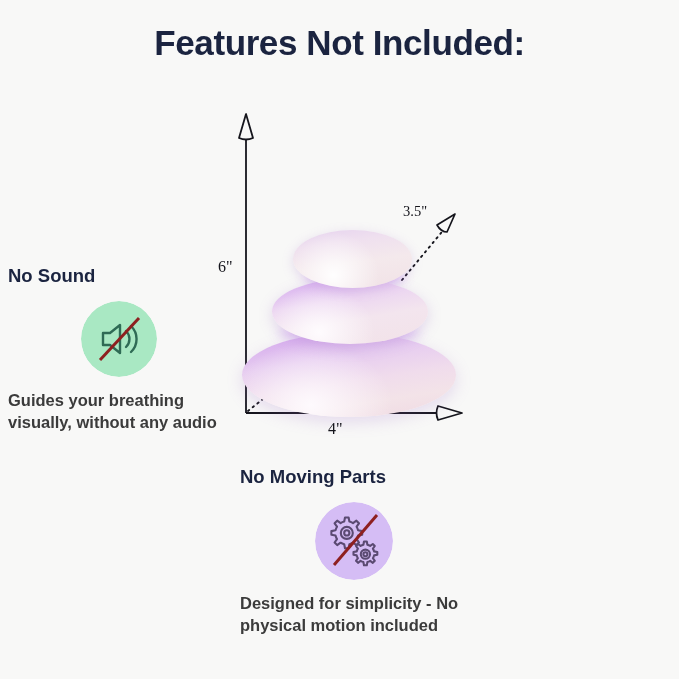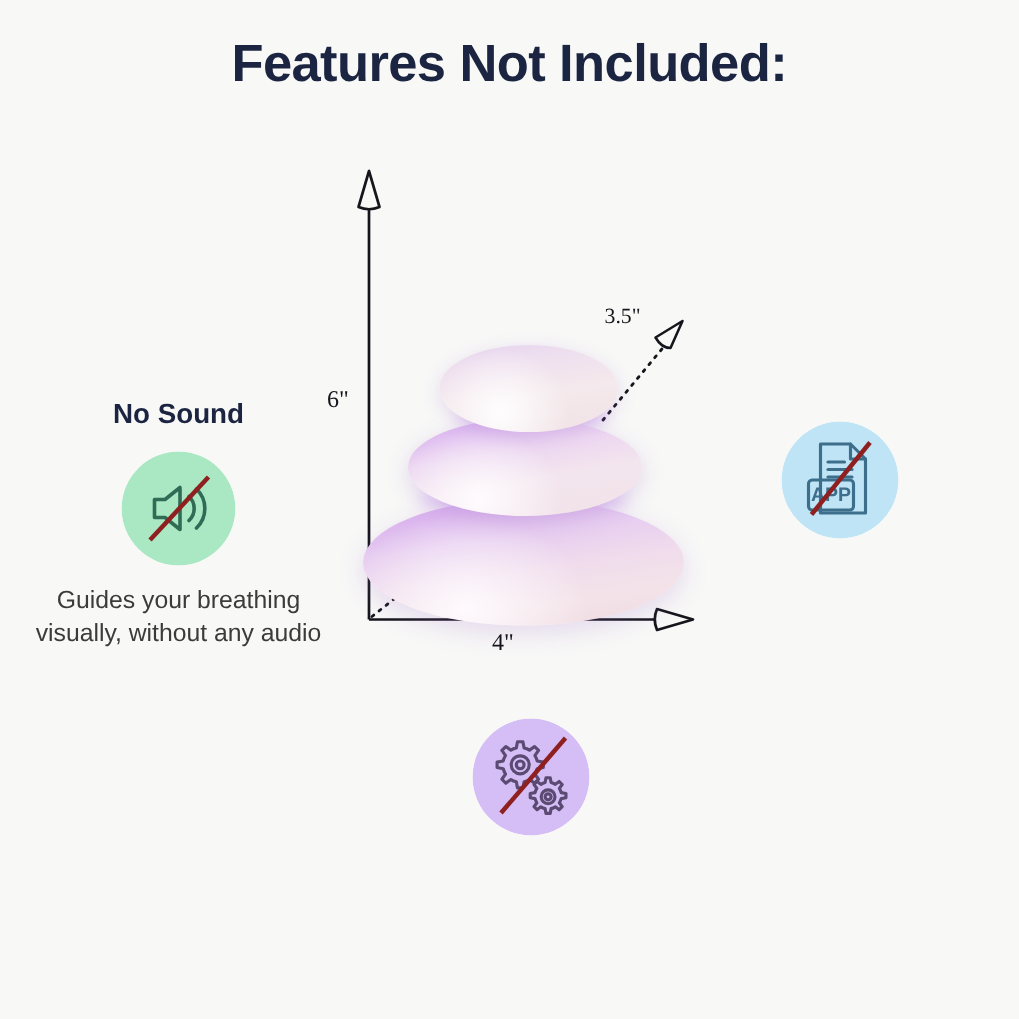--- a/index.html
+++ b/index.html
@@ -31,39 +31,38 @@
     font-size: 35px;
     font-weight: bold;
     color: #1b2440;
     letter-spacing: -0.4px;
     line-height: 1.2;
   }
 
   
   .feature {
     position: absolute;
-    text-align: center;
   }
   .feature-heading {
     font-size: 18.5px;
     font-weight: bold;
     color: #1b2440;
     line-height: 1.25;
     white-space: nowrap;
   }
   .feature-icon-wrap {
     position: relative;
     margin: 14px auto 0 auto;
   }
   .feature-caption {
     margin-top: 13px;
     font-size: 16.5px;
     color: #3b3b3b;
     line-height: 1.33;
-    font-weight: normal;
+    font-weight: bold;
   }
 
   .badge {
     position: relative;
     border-radius: 50%;
     display: block;
   }
 
   #feature-sound {
     left: 8px;
@@ -207,49 +206,36 @@
           <path d="M45 30 a11 11 0 0 1 0 16"></path>
           <path d="M50 25 a18 18 0 0 1 0 26"></path>
         </g>
         <line x1="19" y1="59" x2="58" y2="17" stroke="#8e2020" stroke-width="3"></line>
       </svg>
     </div>
     <div class="feature-caption">Guides your breathing visually, without any audio</div>
   </div>
 
   <div class="feature" id="feature-app">
-    <div class="feature-icon-wrap">
-      <svg class="badge" width="78" height="78" viewBox="0 0 78 78">
-        <circle cx="39" cy="39" r="39" fill="#bfe4f6"></circle>
-        <g fill="none" stroke="#3d6e8c" stroke-width="2.1" stroke-linejoin="round" stroke-linecap="round">
-          <path d="M26 15 h20 l10 10 v36 h-30 z"></path>
-          <path d="M46 15 v10 h10"></path>
-          <line x1="31" y1="27" x2="42" y2="27"></line>
-          <line x1="31" y1="32" x2="47" y2="32"></line>
-          <line x1="31" y1="37" x2="47" y2="37"></line>
-          <rect x="18" y="39" width="30" height="20" rx="2.5"></rect>
-        </g>
-        <text x="33" y="53" font-family="Liberation Sans, sans-serif" font-size="13" font-weight="bold" fill="#3d6e8c" text-anchor="middle">APP</text>
-        <line x1="20" y1="62" x2="59" y2="14" stroke="#8e2020" stroke-width="3"></line>
-      </svg>
-    </div>
   </div>
 
   <div class="feature" id="feature-moving">
+    <div class="feature-heading">No Moving Parts</div>
     <div class="feature-icon-wrap">
       <svg class="badge" width="78" height="78" viewBox="0 0 78 78">
         <circle cx="39" cy="39" r="39" fill="#d5bdf5"></circle>
         <g fill="none" stroke="#5b4a72" stroke-width="2.1" stroke-linejoin="round">
 
           <path d="M30 15.5 l3.6 0 .8 4.1 a13 13 0 0 1 3.6 1.5 l3.4 -2.4 2.6 2.6 -2.4 3.4 a13 13 0 0 1 1.5 3.6 l4.1 .8 0 3.6 -4.1 .8 a13 13 0 0 1 -1.5 3.6 l2.4 3.4 -2.6 2.6 -3.4 -2.4 a13 13 0 0 1 -3.6 1.5 l-.8 4.1 -3.6 0 -.8 -4.1 a13 13 0 0 1 -3.6 -1.5 l-3.4 2.4 -2.6 -2.6 2.4 -3.4 a13 13 0 0 1 -1.5 -3.6 l-4.1 -.8 0 -3.6 4.1 -.8 a13 13 0 0 1 1.5 -3.6 l-2.4 -3.4 2.6 -2.6 3.4 2.4 a13 13 0 0 1 3.6 -1.5 z"></path>
           <circle cx="31.8" cy="30.9" r="6"></circle>
           <circle cx="31.8" cy="30.9" r="2.6"></circle>
 
           <path d="M49 39.5 l2.8 0 .6 3.2 a10 10 0 0 1 2.8 1.2 l2.6 -1.9 2 2 -1.9 2.6 a10 10 0 0 1 1.2 2.8 l3.2 .6 0 2.8 -3.2 .6 a10 10 0 0 1 -1.2 2.8 l1.9 2.6 -2 2 -2.6 -1.9 a10 10 0 0 1 -2.8 1.2 l-.6 3.2 -2.8 0 -.6 -3.2 a10 10 0 0 1 -2.8 -1.2 l-2.6 1.9 -2 -2 1.9 -2.6 a10 10 0 0 1 -1.2 -2.8 l-3.2 -.6 0 -2.8 3.2 -.6 a10 10 0 0 1 1.2 -2.8 l-1.9 -2.6 2 -2 2.6 1.9 a10 10 0 0 1 2.8 -1.2 z"></path>
           <circle cx="50.4" cy="52.2" r="4.6"></circle>
           <circle cx="50.4" cy="52.2" r="2"></circle>
         </g>
         <line x1="19" y1="63" x2="62" y2="13" stroke="#8e2020" stroke-width="3"></line>
       </svg>
     </div>
+    <div class="feature-caption">Designed for simplicity - No physical motion included</div>
   </div>
 
 </div>
 
 </body></html>

